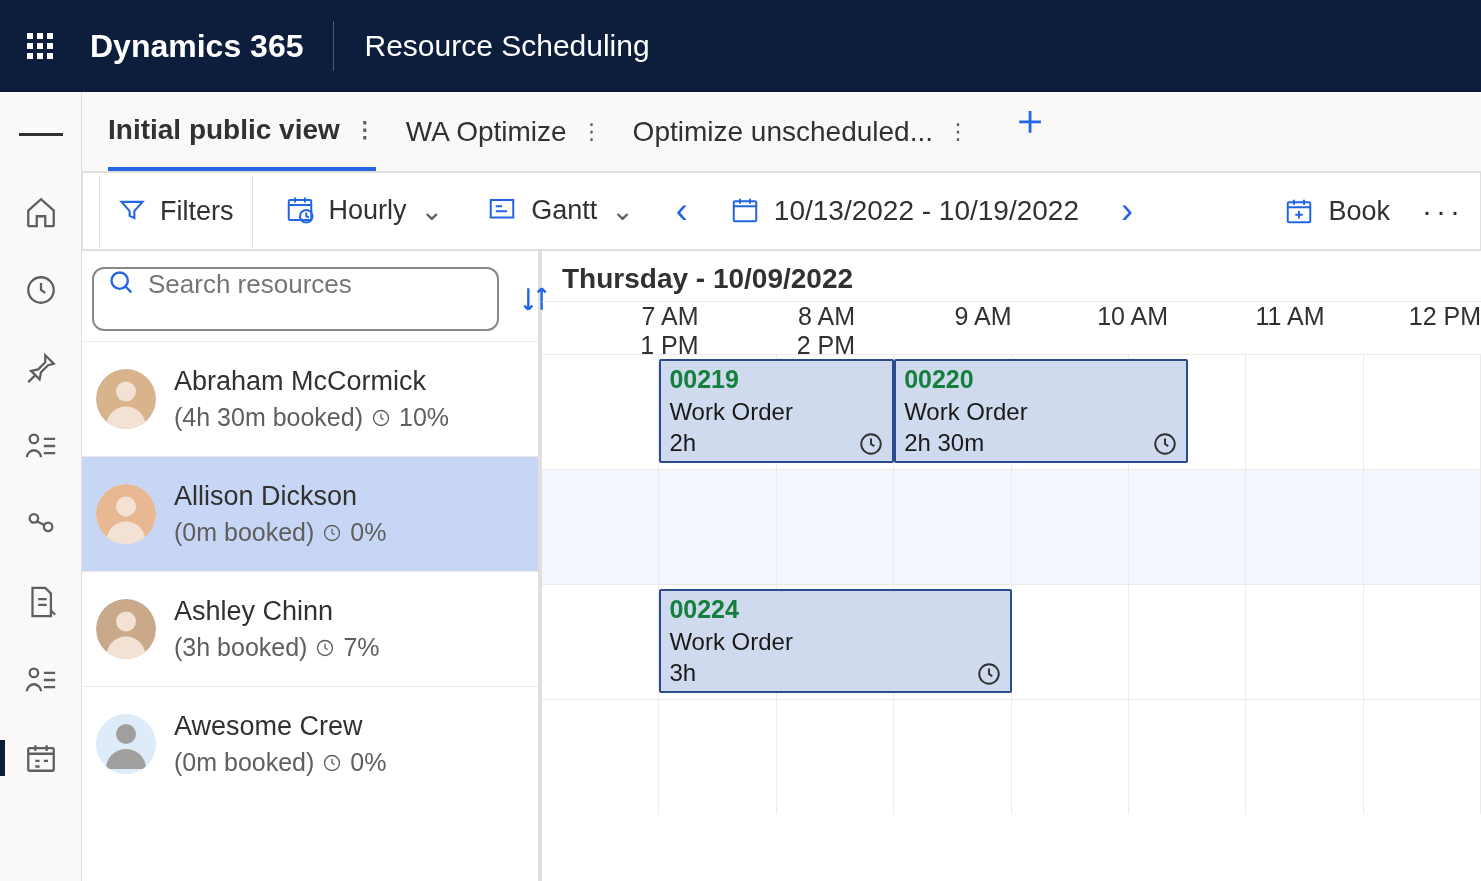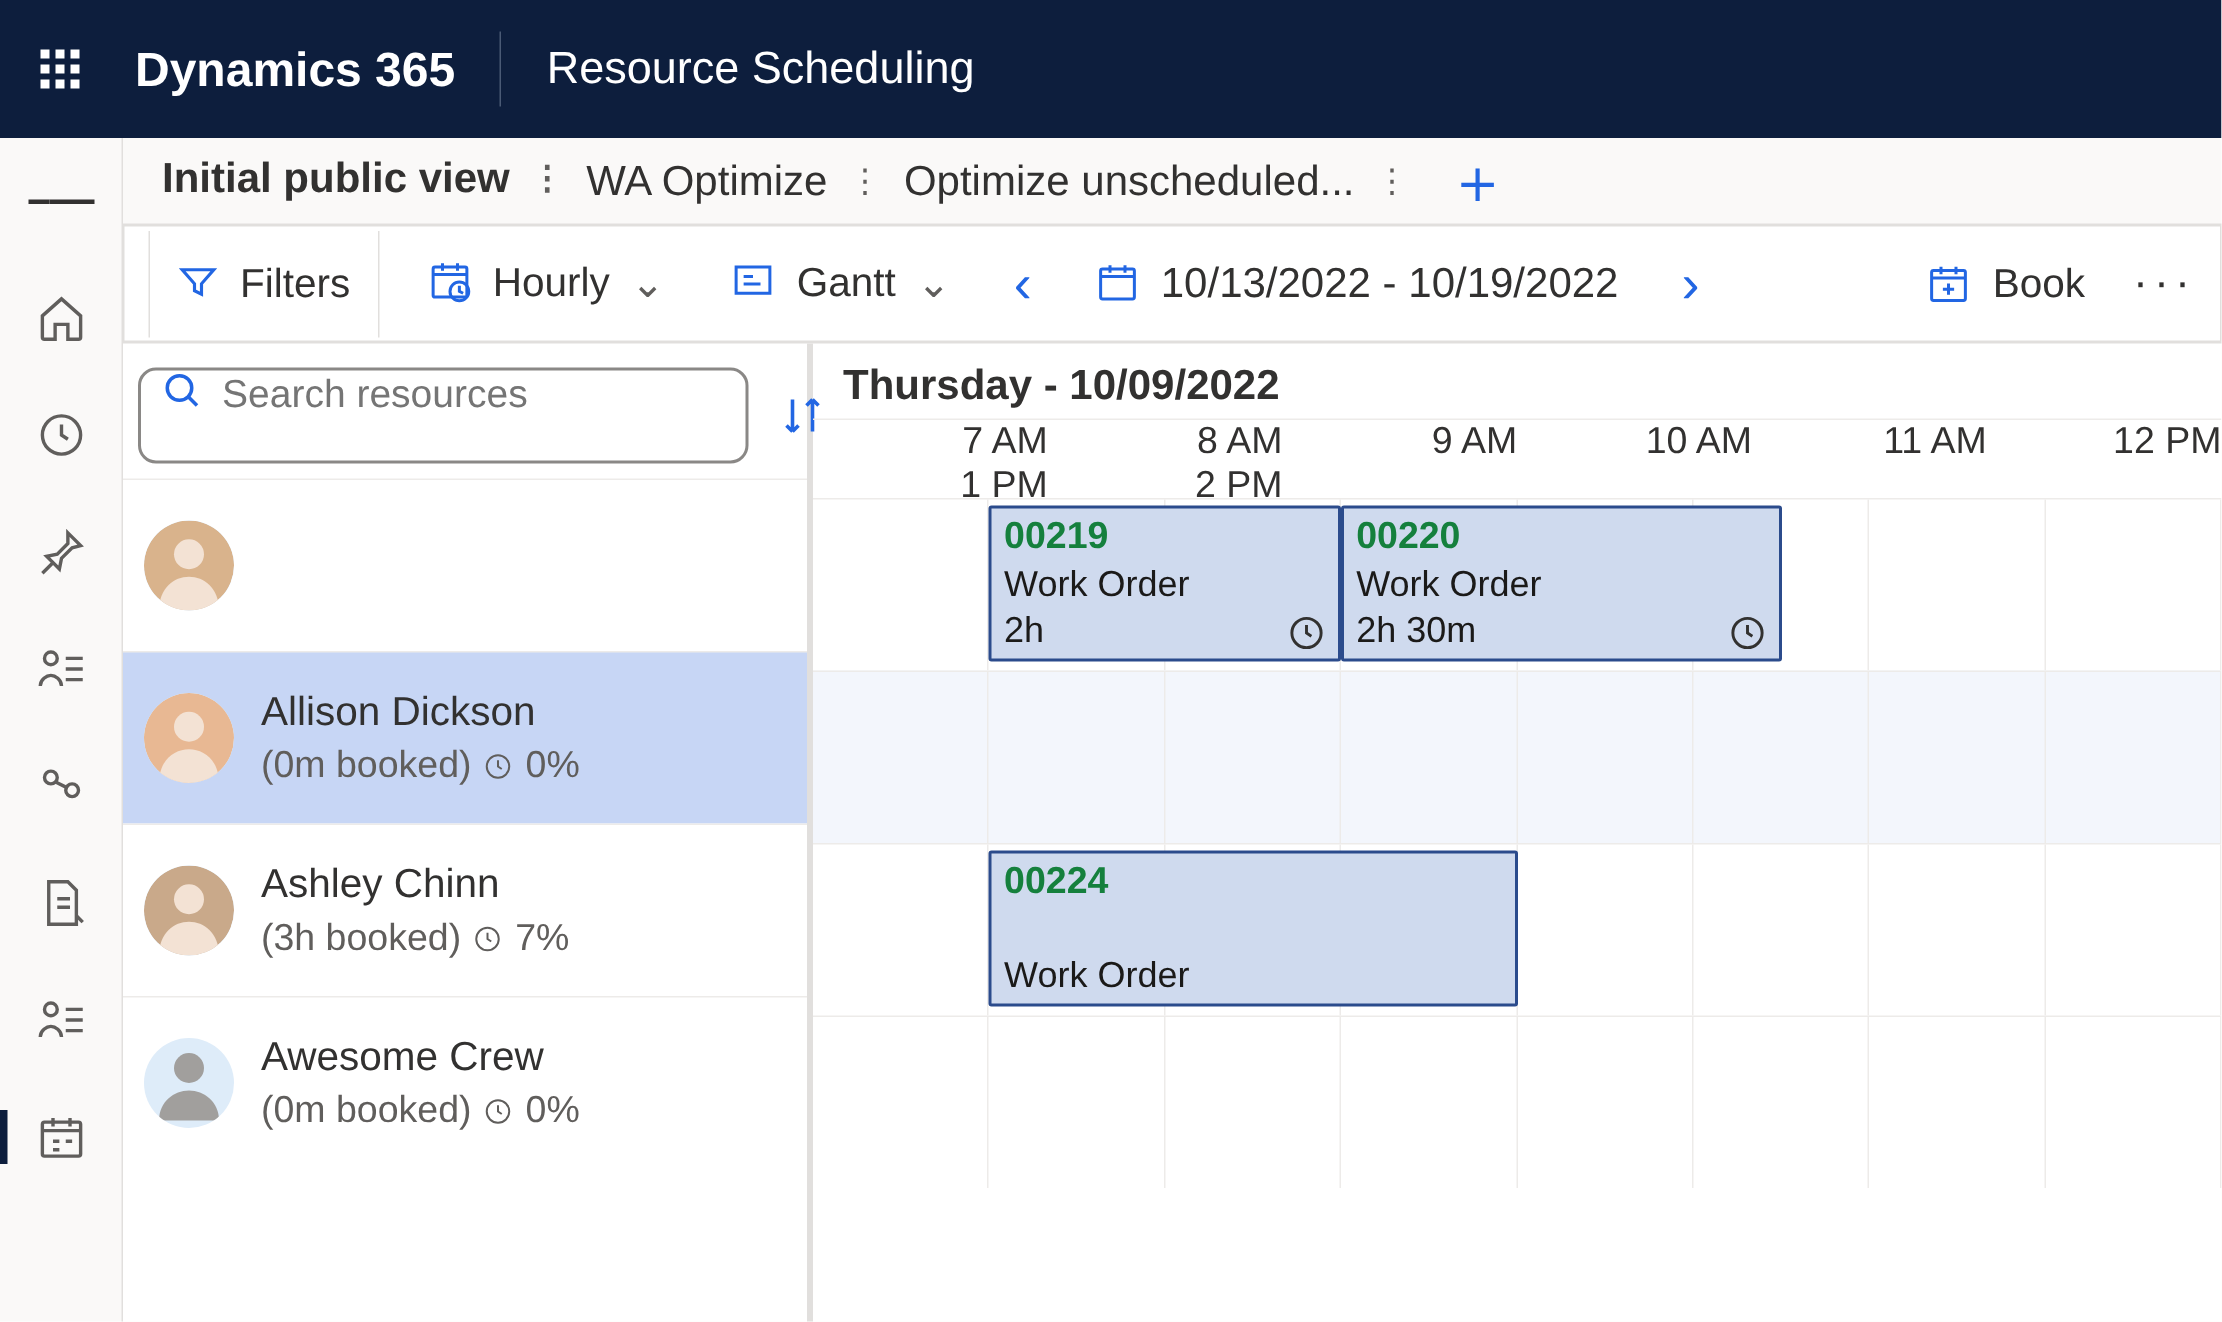--- a/index.html
+++ b/index.html
@@ -16,21 +16,21 @@
   
   .side-nav { position: absolute; left: 0; top: 92px; width: 82px; bottom: 0; background: #faf9f8; border-right: 1px solid #e1dfdd; display: flex; flex-direction: column; align-items: center; padding-top: 20px; gap: 34px; }
   .side-nav .icon-btn { width: 44px; height: 44px; display: flex; align-items: center; justify-content: center; color: #605e5c; cursor: pointer; position: relative; }
   .side-nav .icon-btn.active::before { content:""; position:absolute; left:-19px; top: 4px; bottom:4px; width:5px; background:#0d1e3d; }
   .hamburger span { display:block; width: 32px; height: 3px; background:#323130; margin: 4px 0; }
   
   
   .main { position: absolute; left: 82px; top: 92px; right: 0; bottom: 0; background: #faf9f8; display: flex; flex-direction: column; }
   
   
-  .tabs { height: 58px; display: flex; align-items: center; padding: 0 26px; gap: 15px; border-bottom: 1px solid #e1dfdd; }
+  .tabs { height: 80px; display: flex; padding: 0 26px; gap: 30px; border-bottom: 1px solid #e1dfdd; }
   .tab { display: flex; align-items: center; gap: 14px; font-size: 28px; color: #323130; padding: 20px 0; cursor: pointer; }
   .tab.active { font-weight: 600; border-bottom: 4px solid #2266e3; }
   .tab .more-v { color: #605e5c; font-size: 22px; }
   .add-tab { color: #2266e3; font-size: 42px; font-weight: 300; cursor: pointer; padding: 0 10px;}
   
   
   .toolbar { height: 78px; background: #fff; border: 1px solid #e1dfdd; margin: 0; display: flex; align-items: center; padding: 0 16px; gap: 20px; font-size: 27px; color: #323130; }
   .tb-group { display: flex; gap: 14px; padding: 6px 12px; cursor: pointer; }
   .tb-group svg { color: #2266e3; }
   .tb-group.filters { border: 1px solid #e1dfdd; border-top: none; border-bottom:none; padding: 20px 18px; }
@@ -230,20 +230,31 @@
       </div>
       <div id="resources-list">
           <div class="resource">
             <div class="avatar">
               <svg viewBox="0 0 24 24">
                 <circle cx="12" cy="12" r="12" fill="#d9b38c"></circle>
                 <circle cx="12" cy="9" r="4" fill="#f3e2d4"></circle>
                 <path d="M4 24c0-6 4-9 8-9s8 3 8 9z" fill="#f3e2d4"></path>
               </svg>
             </div>
+            <div class="res-info">
+              <div class="res-name">Abraham McCormick</div>
+              <div class="res-meta">
+                <span>(4h 30m booked)</span>
+                <svg width="20" height="20" viewBox="0 0 24 24" fill="none" stroke="#605e5c" stroke-width="1.6">
+                  <circle cx="12" cy="12" r="9"></circle>
+                  <path d="M12 7v5l3 2"></path>
+                </svg>
+                <span>10%</span>
+              </div>
+            </div>
           </div>
           <div class="resource selected">
             <div class="avatar">
               <svg viewBox="0 0 24 24">
                 <circle cx="12" cy="12" r="12" fill="#e8b893"></circle>
                 <circle cx="12" cy="9" r="4" fill="#f3e2d4"></circle>
                 <path d="M4 24c0-6 4-9 8-9s8 3 8 9z" fill="#f3e2d4"></path>
               </svg>
             </div>
             <div class="res-info">
@@ -365,20 +376,27 @@
               <div></div>
               <div></div>
               <div></div>
               <div></div>
               <div></div>
               <div></div>
             </div>
             <div class="booking" style="left: 12.5%; width: 37.5%;">
               <div class="b-id">00224</div>
               <div class="b-type">Work Order</div>
+              <div class="b-row">
+                <span class="b-dur">3h</span>
+                <svg width="26" height="26" viewBox="0 0 24 24" fill="none" stroke="#323130" stroke-width="1.8">
+                  <circle cx="12" cy="12" r="9"></circle>
+                  <path d="M12 7v5l3 2"></path>
+                </svg>
+              </div>
             </div>
           </div>
           <div class="grid-row">
             <div class="cells">
               <div></div>
               <div></div>
               <div></div>
               <div></div>
               <div></div>
               <div></div>

